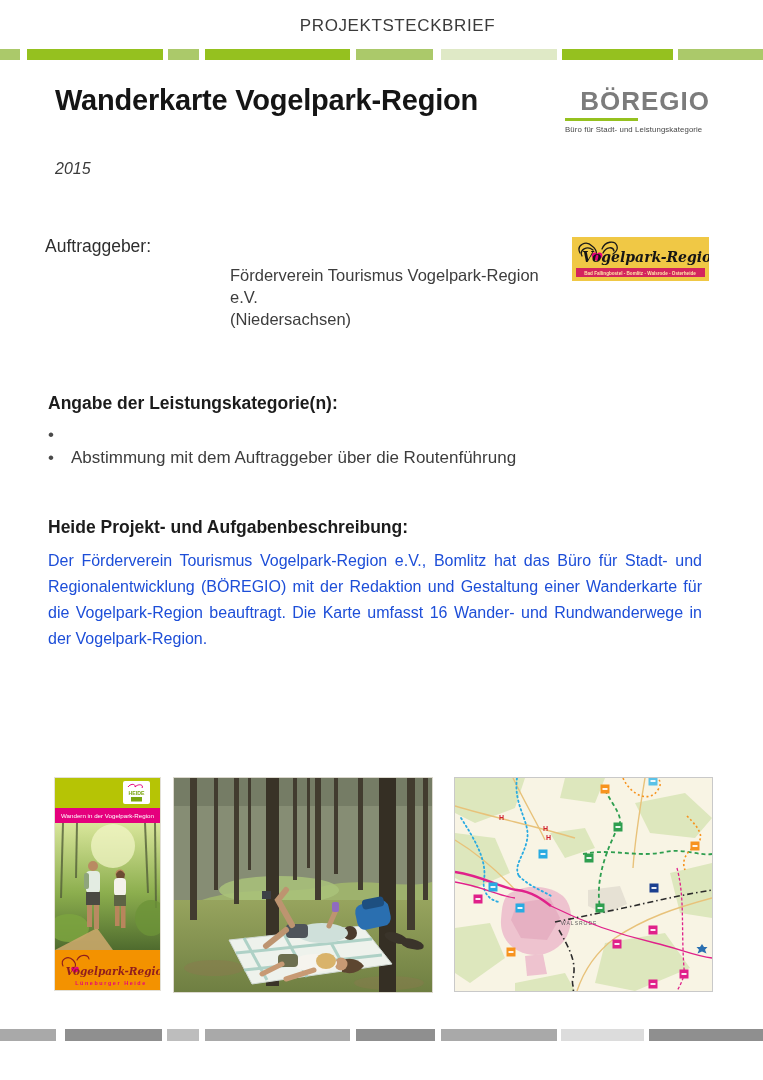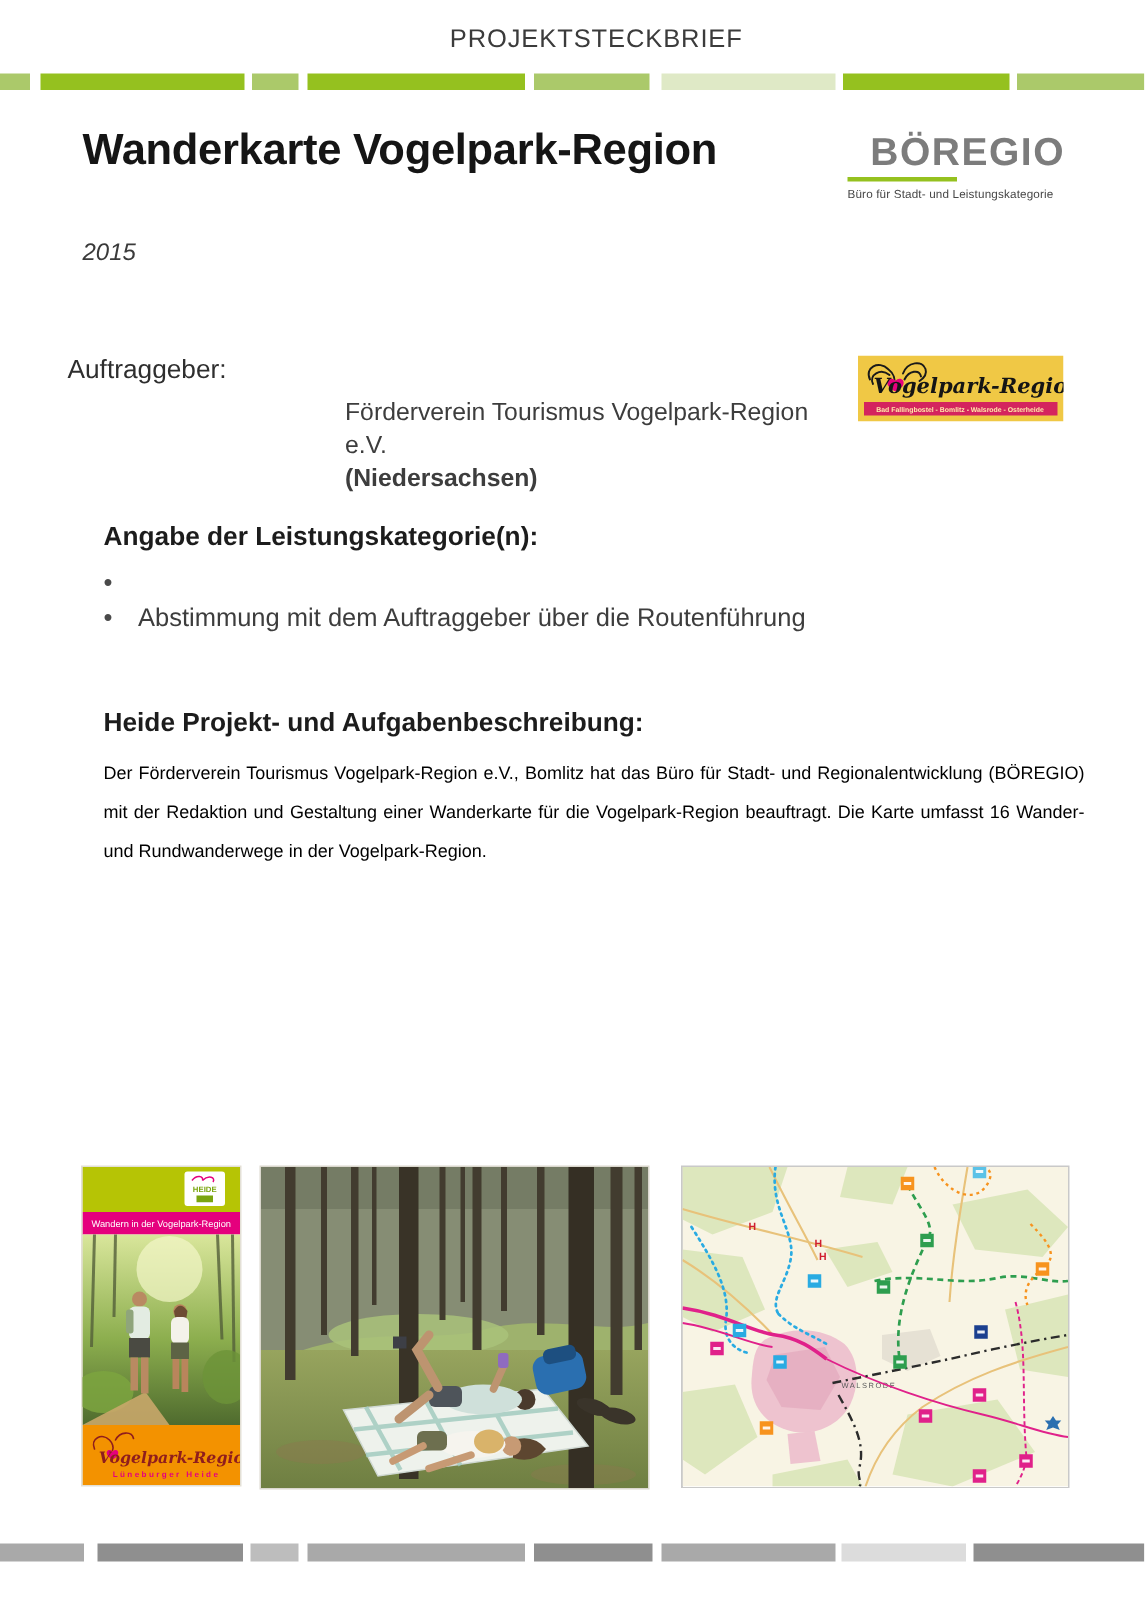--- a/index.html
+++ b/index.html
@@ -26,28 +26,28 @@
 
   .year{position:absolute;left:55px;top:160px;font-size:16px;font-style:italic;color:#3a3a3a;}
 
   
   .client-label{position:absolute;left:45px;top:236px;font-size:17.5px;color:#2e2e2e;}
   .client-name{position:absolute;left:230px;top:236px;width:310px;font-size:16.5px;
     color:#3d3d3d;line-height:22px;margin-top:28px;}
   .vp-logo{position:absolute;left:572px;top:237px;width:137px;height:44px;}
 
   
-  .section{position:absolute;left:69px;width:654px;}
+  .section{position:absolute;left:48px;width:654px;margin-top:46px;}
   .sec-heading{font-size:17.5px;font-weight:bold;color:#1c1c1c;}
   .sec-cat{top:347px;}
   .bullet-list{margin-top:9px;}
   .bullet-row{display:flex;font-size:17px;color:#3d3d3d;line-height:23px;}
   .bullet-glyph{width:23px;flex:0 0 23px;color:#4a4a4a;}
   .sec-desc{top:471px;}
-  .desc-text{margin-top:10px;font-size:12px;line-height:26px;color:#000000;
+  .desc-text{margin-top:10px;font-size:16px;line-height:26px;color:#1d4ed8;
     text-align:justify;}
   .sec-equip{top:659px;}
   .equip-text{margin-top:11px;font-size:17.5px;color:#3d3d3d;}
 
   
   .fig{position:absolute;top:778px;}
   .fig-brochure{left:55px;width:105px;height:212px;box-shadow:0 0 0 1px #e3e0d6;}
   .fig-photo{left:174px;width:258px;height:214px;box-shadow:0 0 0 1px #dbd8ce;}
   .fig-map{left:455px;width:257px;height:213px;box-shadow:0 0 0 1px #c9c9c9;}
   svg{display:block;}
@@ -76,21 +76,21 @@
     <div class="boregio-name">BÖREGIO</div>
     <div class="boregio-line" id="boregio-line" style="background: rgb(149, 193, 31);"></div>
     <div class="boregio-sub">Büro für Stadt- und Leistungskategorie</div>
   </div>
 
   <div class="year">2015</div>
 
   <div class="client-label">Auftraggeber:</div>
   <div class="client-name">
     <span style="display:block;">Förderverein Tourismus Vogelpark-Region e.V.</span>
-    <span style="display:block;font-weight:bold;">(Niedersachsen)</span>
+    <span style="display:block;">(Niedersachsen)</span>
   </div>
 
   <div class="vp-logo">
     <svg width="137" height="44" viewBox="0 0 137 44">
       <rect x="0" y="0" width="137" height="44" fill="#f0c845"></rect>
       <g stroke="#1a1a1a" stroke-width="1.3" fill="none" stroke-linecap="round">
         <path d="M8,16 C4,8 14,3 20,9 C24,12 25,16 24,19"></path>
         <path d="M10,19 C7,13 15,8 21,13"></path>
         <path d="M30,12 C33,4 43,3 45,9 C46,12 44,15 41,17"></path>
         <path d="M31,16 C34,10 41,9 42,14"></path>

